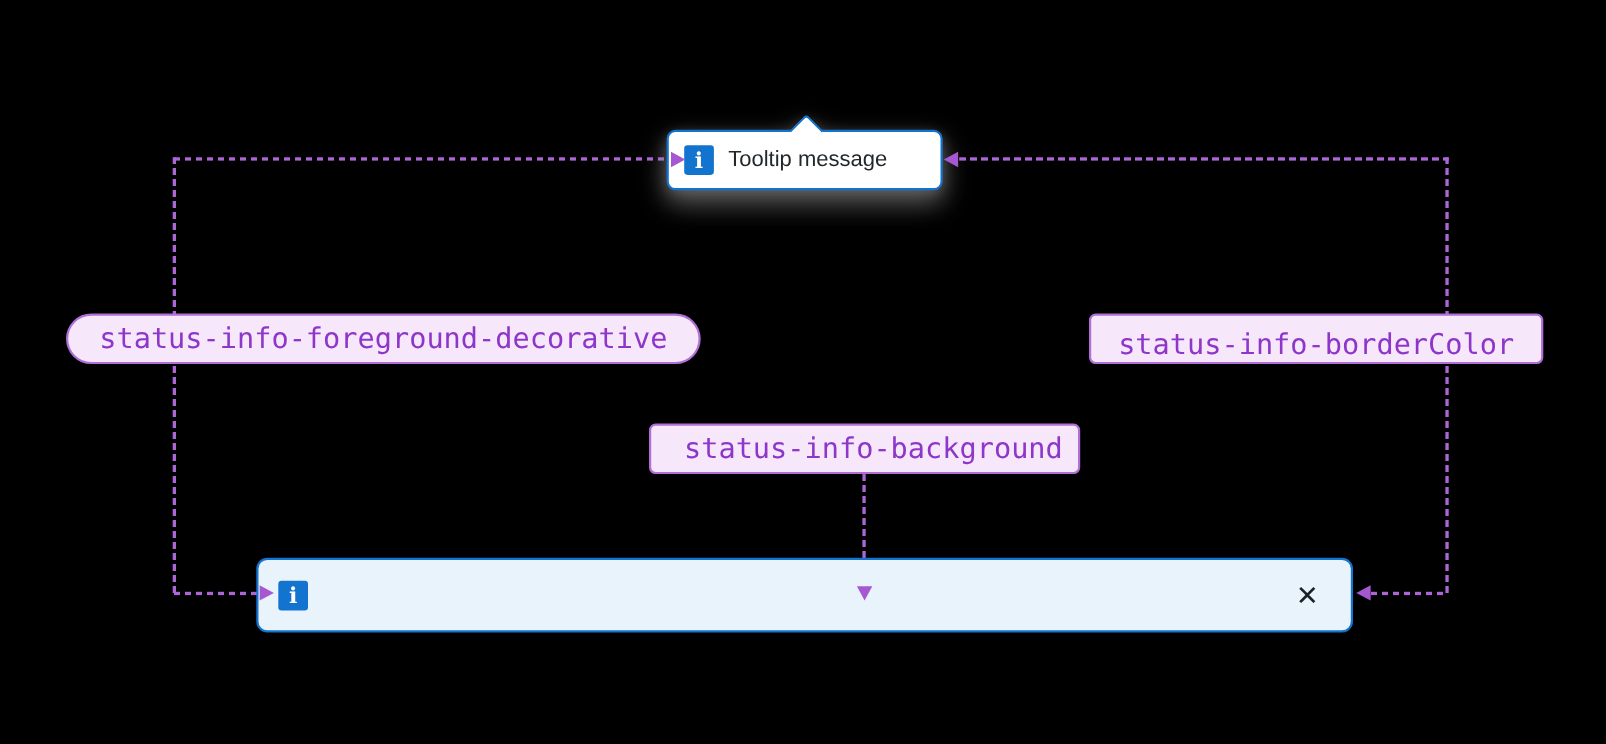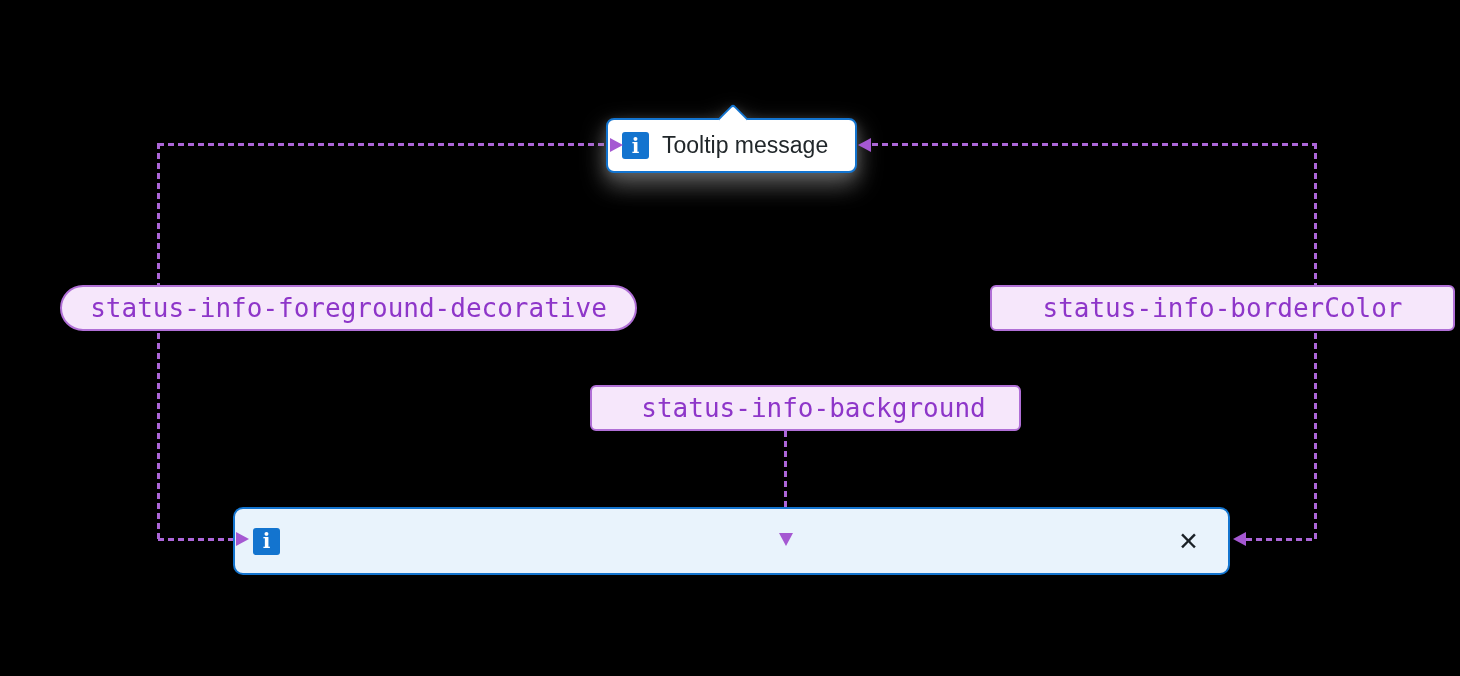--- a/index.html
+++ b/index.html
@@ -52,21 +52,21 @@
   .tooltip{
     left:606px;top:118px;width:251px;height:55px;
     background:#ffffff;
     border:2.5px solid #1374cf;
     border-radius:8px;
     display:flex;align-items:center;
     padding:0 14px;gap:13px;
     z-index:2;
     filter:drop-shadow(0 10px 12px rgba(150,150,150,.55)) drop-shadow(0 3px 5px rgba(120,120,120,.4));
   }
-  .tooltip .label{font-size:23px;color:#21272a;}
+  .tooltip .label{font-size:20px;color:#21272a;}
   .caret{
     position:absolute;
     top:-12px;left:50%;
     width:20px;height:20px;
     margin-left:-10px;
     background:#ffffff;
     border-left:2.5px solid #1374cf;
     border-top:2.5px solid #1374cf;
     border-top-left-radius:4px;
     transform:rotate(45deg);
@@ -107,25 +107,25 @@
 <div class="abs arrow arrow-left" style="left:858px;top:138px;"></div>
 <div class="abs arrow arrow-left" style="left:1233px;top:532px;"></div>
 
 <div class="abs dash-v" style="left:784px;top:431px;height:101px;"></div>
 <div class="abs arrow arrow-down" style="left:779px;top:533px;"></div>
 
 <div class="abs token" style="left:60px;top:285px;width:577px;height:46px;border-radius:23px;">
   <span>status-info-foreground-decorative</span>
 </div>
 
-<div class="abs token" style="left:990px;top:285px;width:465px;height:46px;">
+<div class="abs token" style="left:990px;top:285px;width:413px;height:46px;align-items:flex-end;">
   <span>status-info-borderColor</span>
 </div>
 
-<div class="abs token" style="left:590px;top:385px;width:431px;height:46px;padding-left:16px;">
+<div class="abs token" style="left:590px;top:385px;width:392px;height:46px;padding-left:16px;">
   <span>status-info-background</span>
 </div>
 
 <div class="abs tooltip">
   <div class="caret"></div>
   <span class="info-icon">i</span>
   <span class="label">Tooltip message</span>
 </div>
 
 <div class="abs banner">

